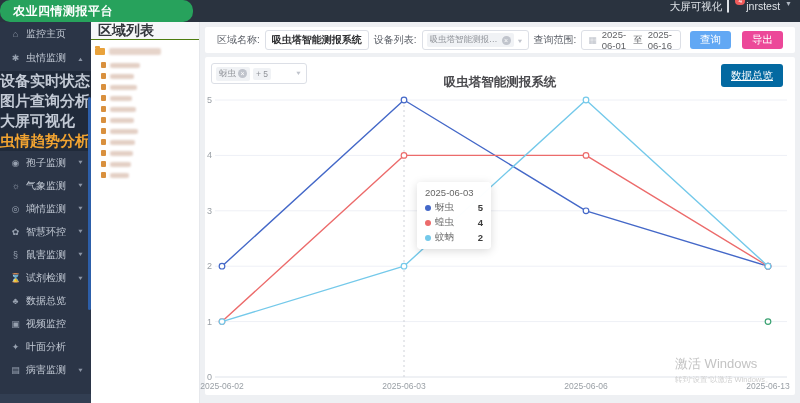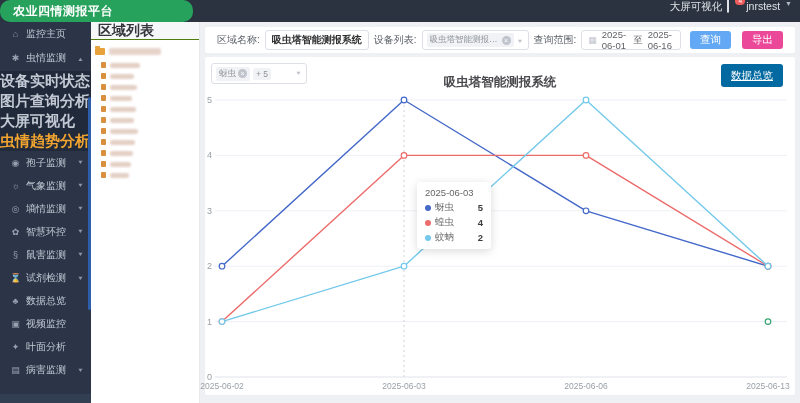--- a/index.html
+++ b/index.html
@@ -314,15 +314,19 @@
             <span class="tt-val">4</span>
           </div>
           <div class="tt-row">
             <span class="tt-dot" style="background:#74c9ea;"></span>
             <span>蚊蚋</span>
             <span class="tt-val">2</span>
           </div>
         </div>
     </div>
 
+    <div class="watermark">
+      <div class="wm1">激活 Windows</div>
+      <div class="wm2">转到“设置”以激活 Windows。</div>
+    </div>
   </div>
 
 </div>
 
 </body></html>

